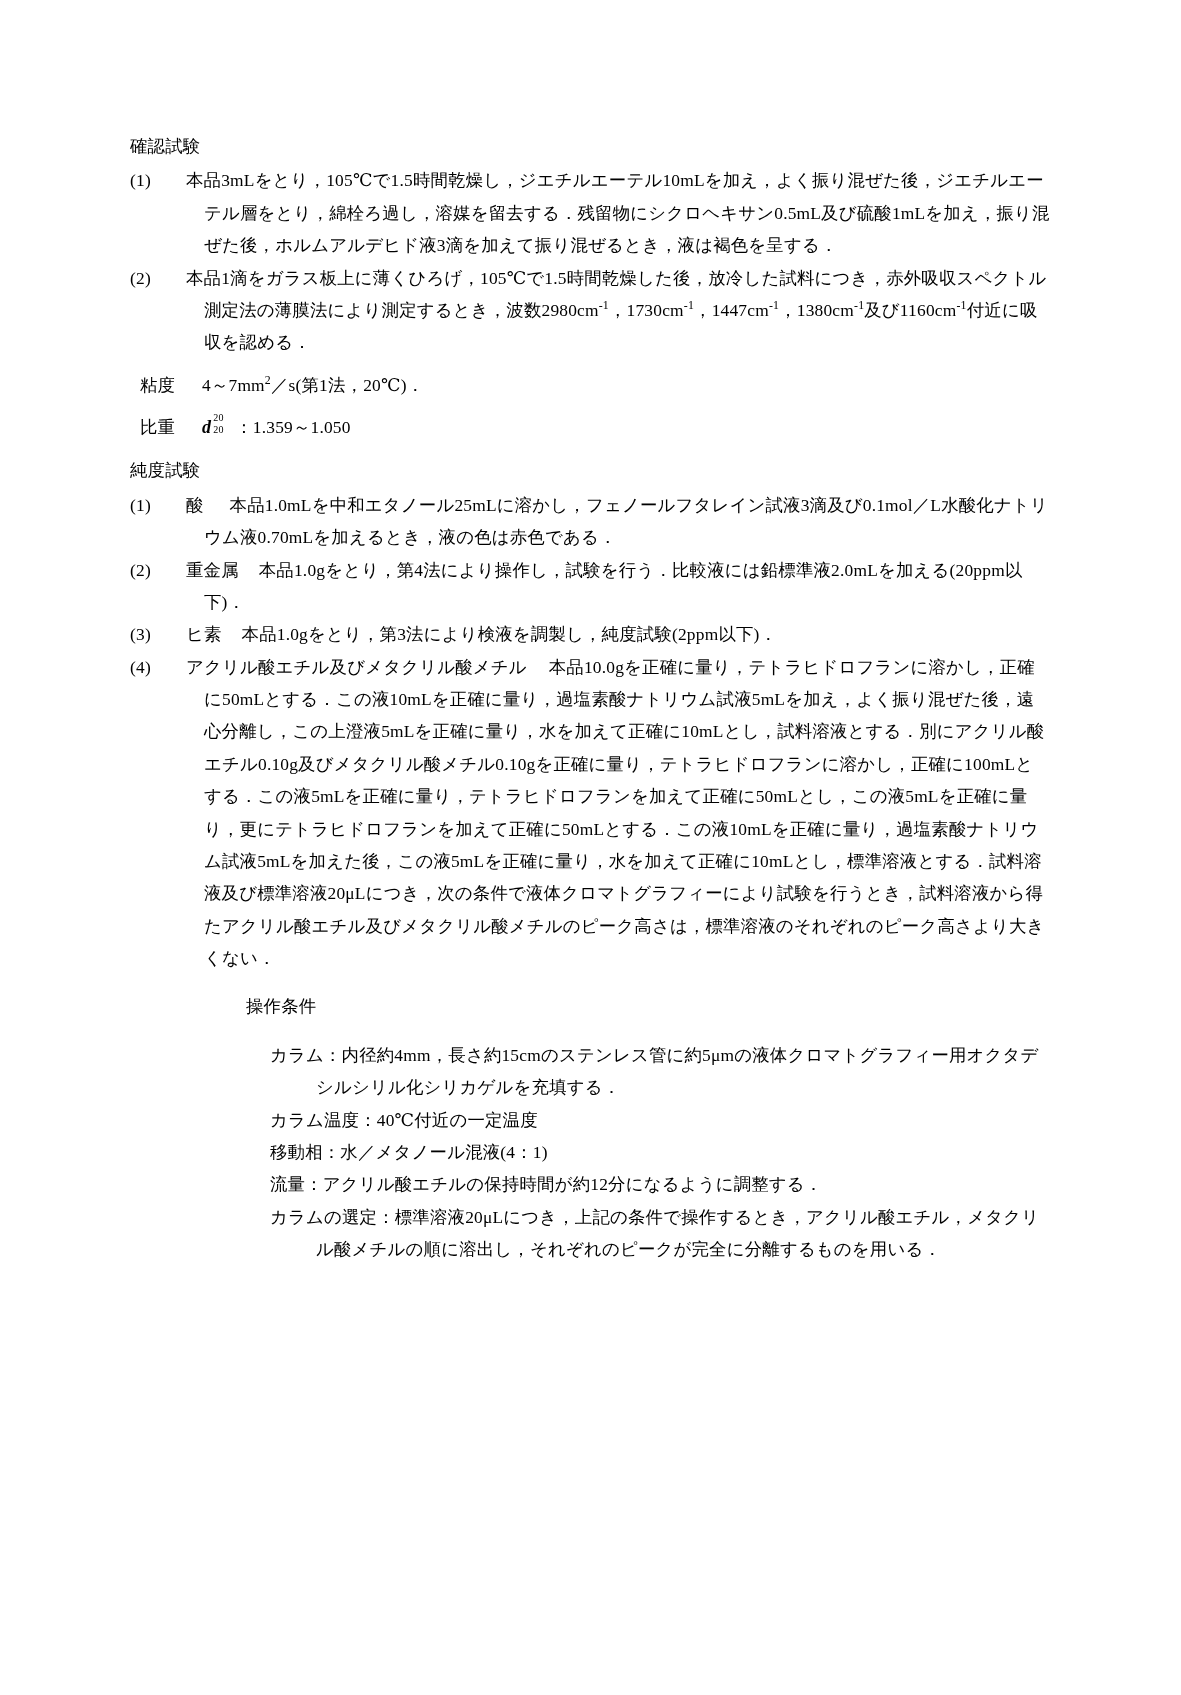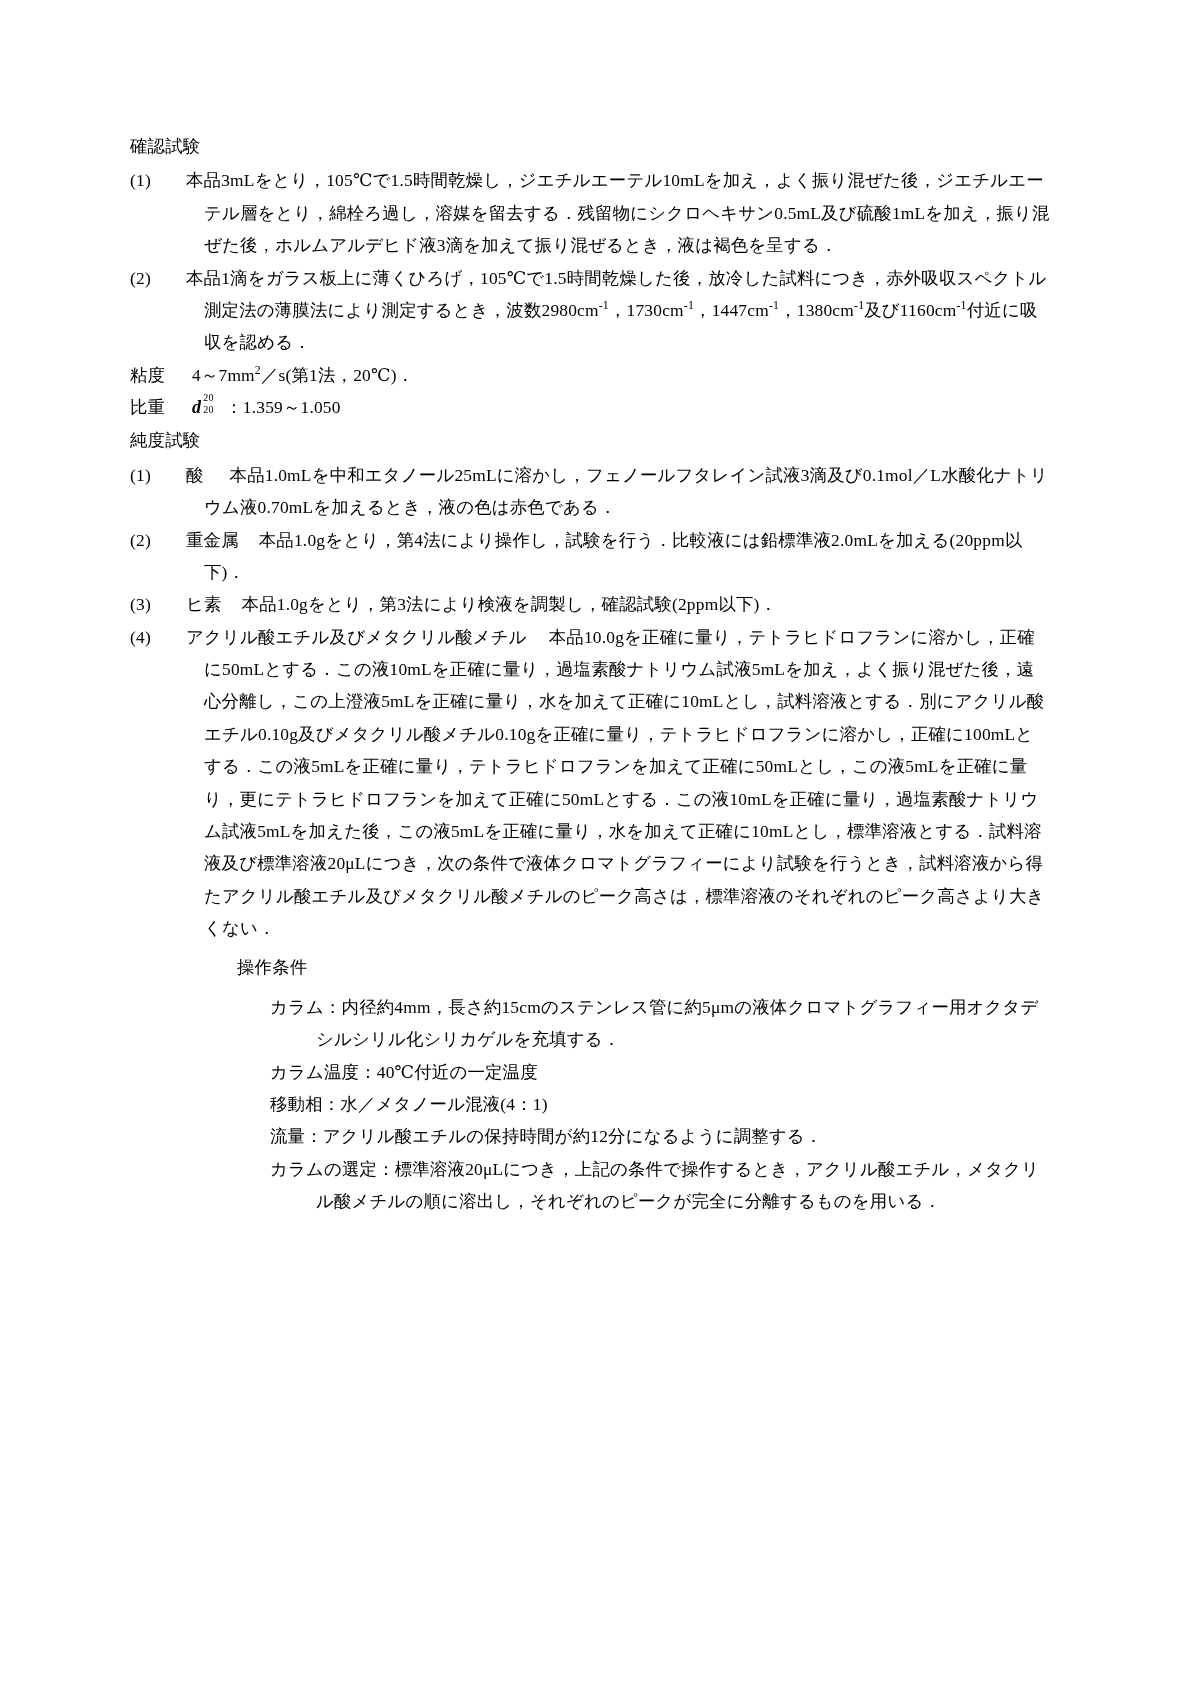--- a/index.html
+++ b/index.html
@@ -35,29 +35,29 @@
     margin: 0;
     padding-left: 74px;      
     text-indent: -74px;
   }
   .item .num {
     display: inline-block;
     width: 56px;
     text-indent: 0;
   }
   .kv {
-    margin: 0;
+    margin: 10px;
   }
   .kv .k {
     display: inline-block;
     min-width: 62px;
   }
   .sub-head {
     padding-left: 100px;
-    margin: 7px;
+    margin: 16px;
   }
   .cond {
     padding-left: 160px;
     text-indent: -20px;
     margin: 0;
   }
   .cond.wrap2 {
     padding-left: 186px;
     text-indent: -46px;
   }
@@ -119,21 +119,21 @@
 
     <div class="item">
       <span class="num">(1)</span><span>酸</span><span style="display:inline-block;width:26px"></span><span>本品1.0mLを中和エタノール25mLに溶かし，フェノールフタレイン試液3滴及び0.1mol／L水酸化ナトリウム液0.70mLを加えるとき，液の色は赤色である．</span>
     </div>
 
     <div class="item">
       <span class="num">(2)</span><span>重金属</span><span style="display:inline-block;width:20px"></span><span>本品1.0gをとり，第4法により操作し，試験を行う．比較液には鉛標準液2.0mLを加える(20ppm以下)．</span>
     </div>
 
     <div class="item">
-      <span class="num">(3)</span><span>ヒ素</span><span style="display:inline-block;width:20px"></span><span>本品1.0gをとり，第3法により検液を調製し，確認試験(2ppm以下)．</span>
+      <span class="num">(3)</span><span>ヒ素</span><span style="display:inline-block;width:20px"></span><span>本品1.0gをとり，第3法により検液を調製し，純度試験(2ppm以下)．</span>
     </div>
 
     <div class="item">
       <span class="num">(4)</span><span>アクリル酸エチル及びメタクリル酸メチル</span><span style="display:inline-block;width:22px"></span><span>本品10.0gを正確に量り，テトラヒドロフランに溶かし，正確に50mLとする．この液10mLを正確に量り，過塩素酸ナトリウム試液5mLを加え，よく振り混ぜた後，遠心分離し，この上澄液5mLを正確に量り，水を加えて正確に10mLとし，試料溶液とする．別にアクリル酸エチル0.10g及びメタクリル酸メチル0.10gを正確に量り，テトラヒドロフランに溶かし，正確に100mLとする．この液5mLを正確に量り，テトラヒドロフランを加えて正確に50mLとし，この液5mLを正確に量り，更にテトラヒドロフランを加えて正確に50mLとする．この液10mLを正確に量り，過塩素酸ナトリウム試液5mLを加えた後，この液5mLを正確に量り，水を加えて正確に10mLとし，標準溶液とする．試料溶液及び標準溶液20μLにつき，次の条件で液体クロマトグラフィーにより試験を行うとき，試料溶液から得たアクリル酸エチル及びメタクリル酸メチルのピーク高さは，標準溶液のそれぞれのピーク高さより大きくない．</span>
     </div>
 
     <div class="sub-head">操作条件</div>
 
     <div class="cond wrap2">カラム：内径約4mm，長さ約15cmのステンレス管に約5μmの液体クロマトグラフィー用オクタデシルシリル化シリカゲルを充填する．</div>
     <div class="cond">カラム温度：40℃付近の一定温度</div>

